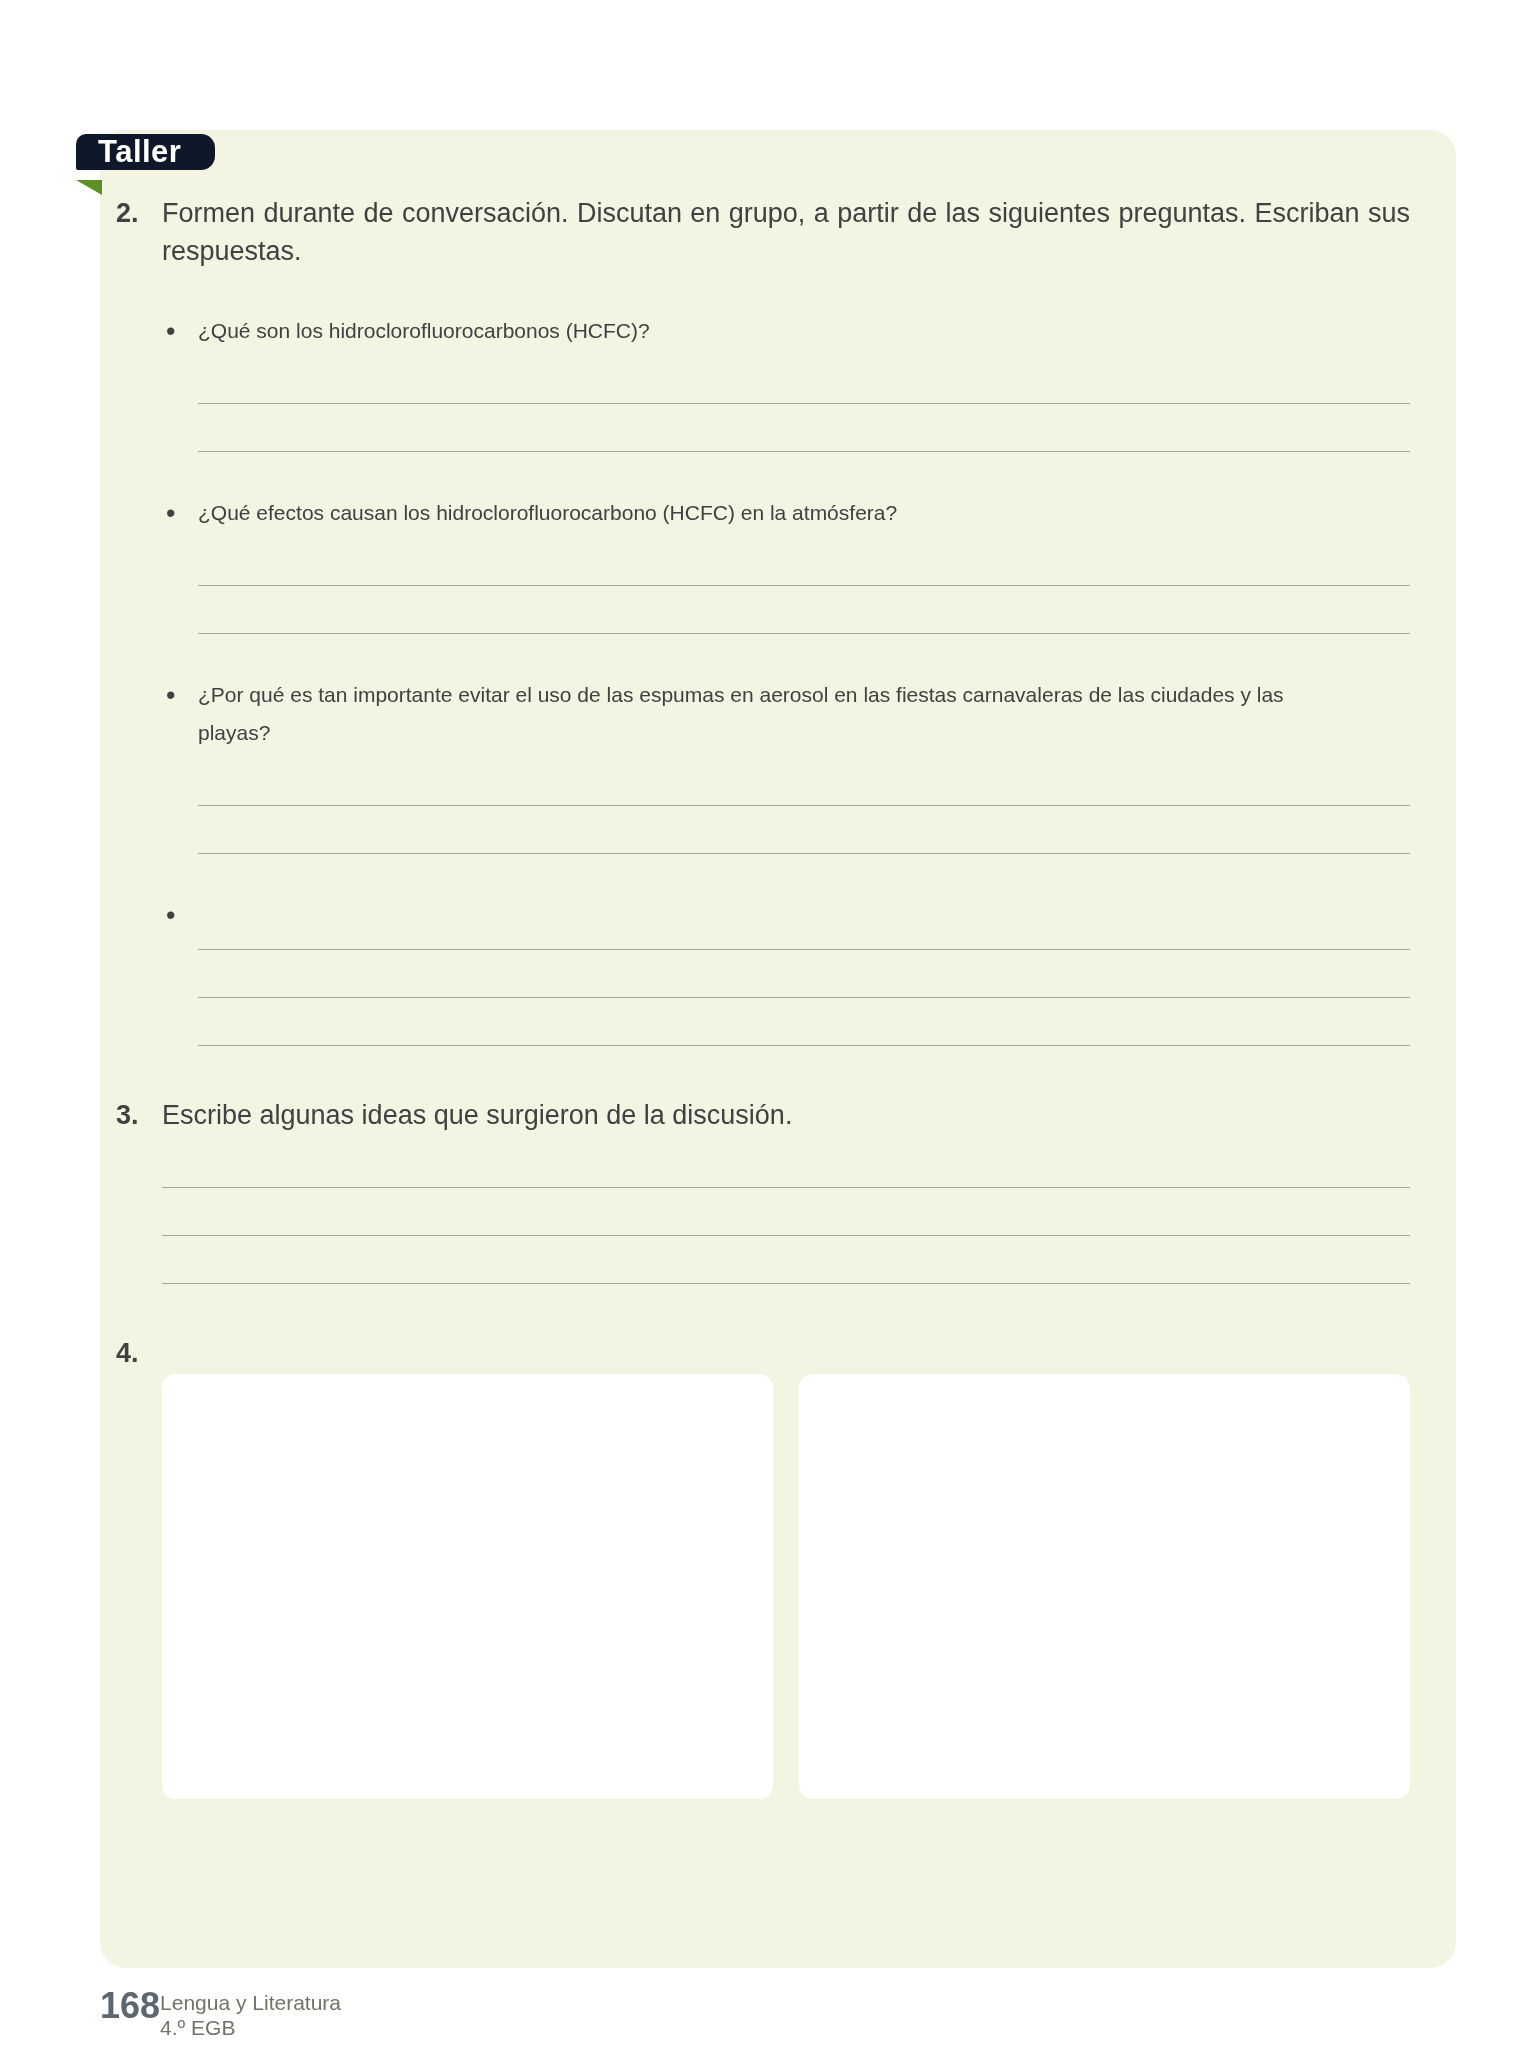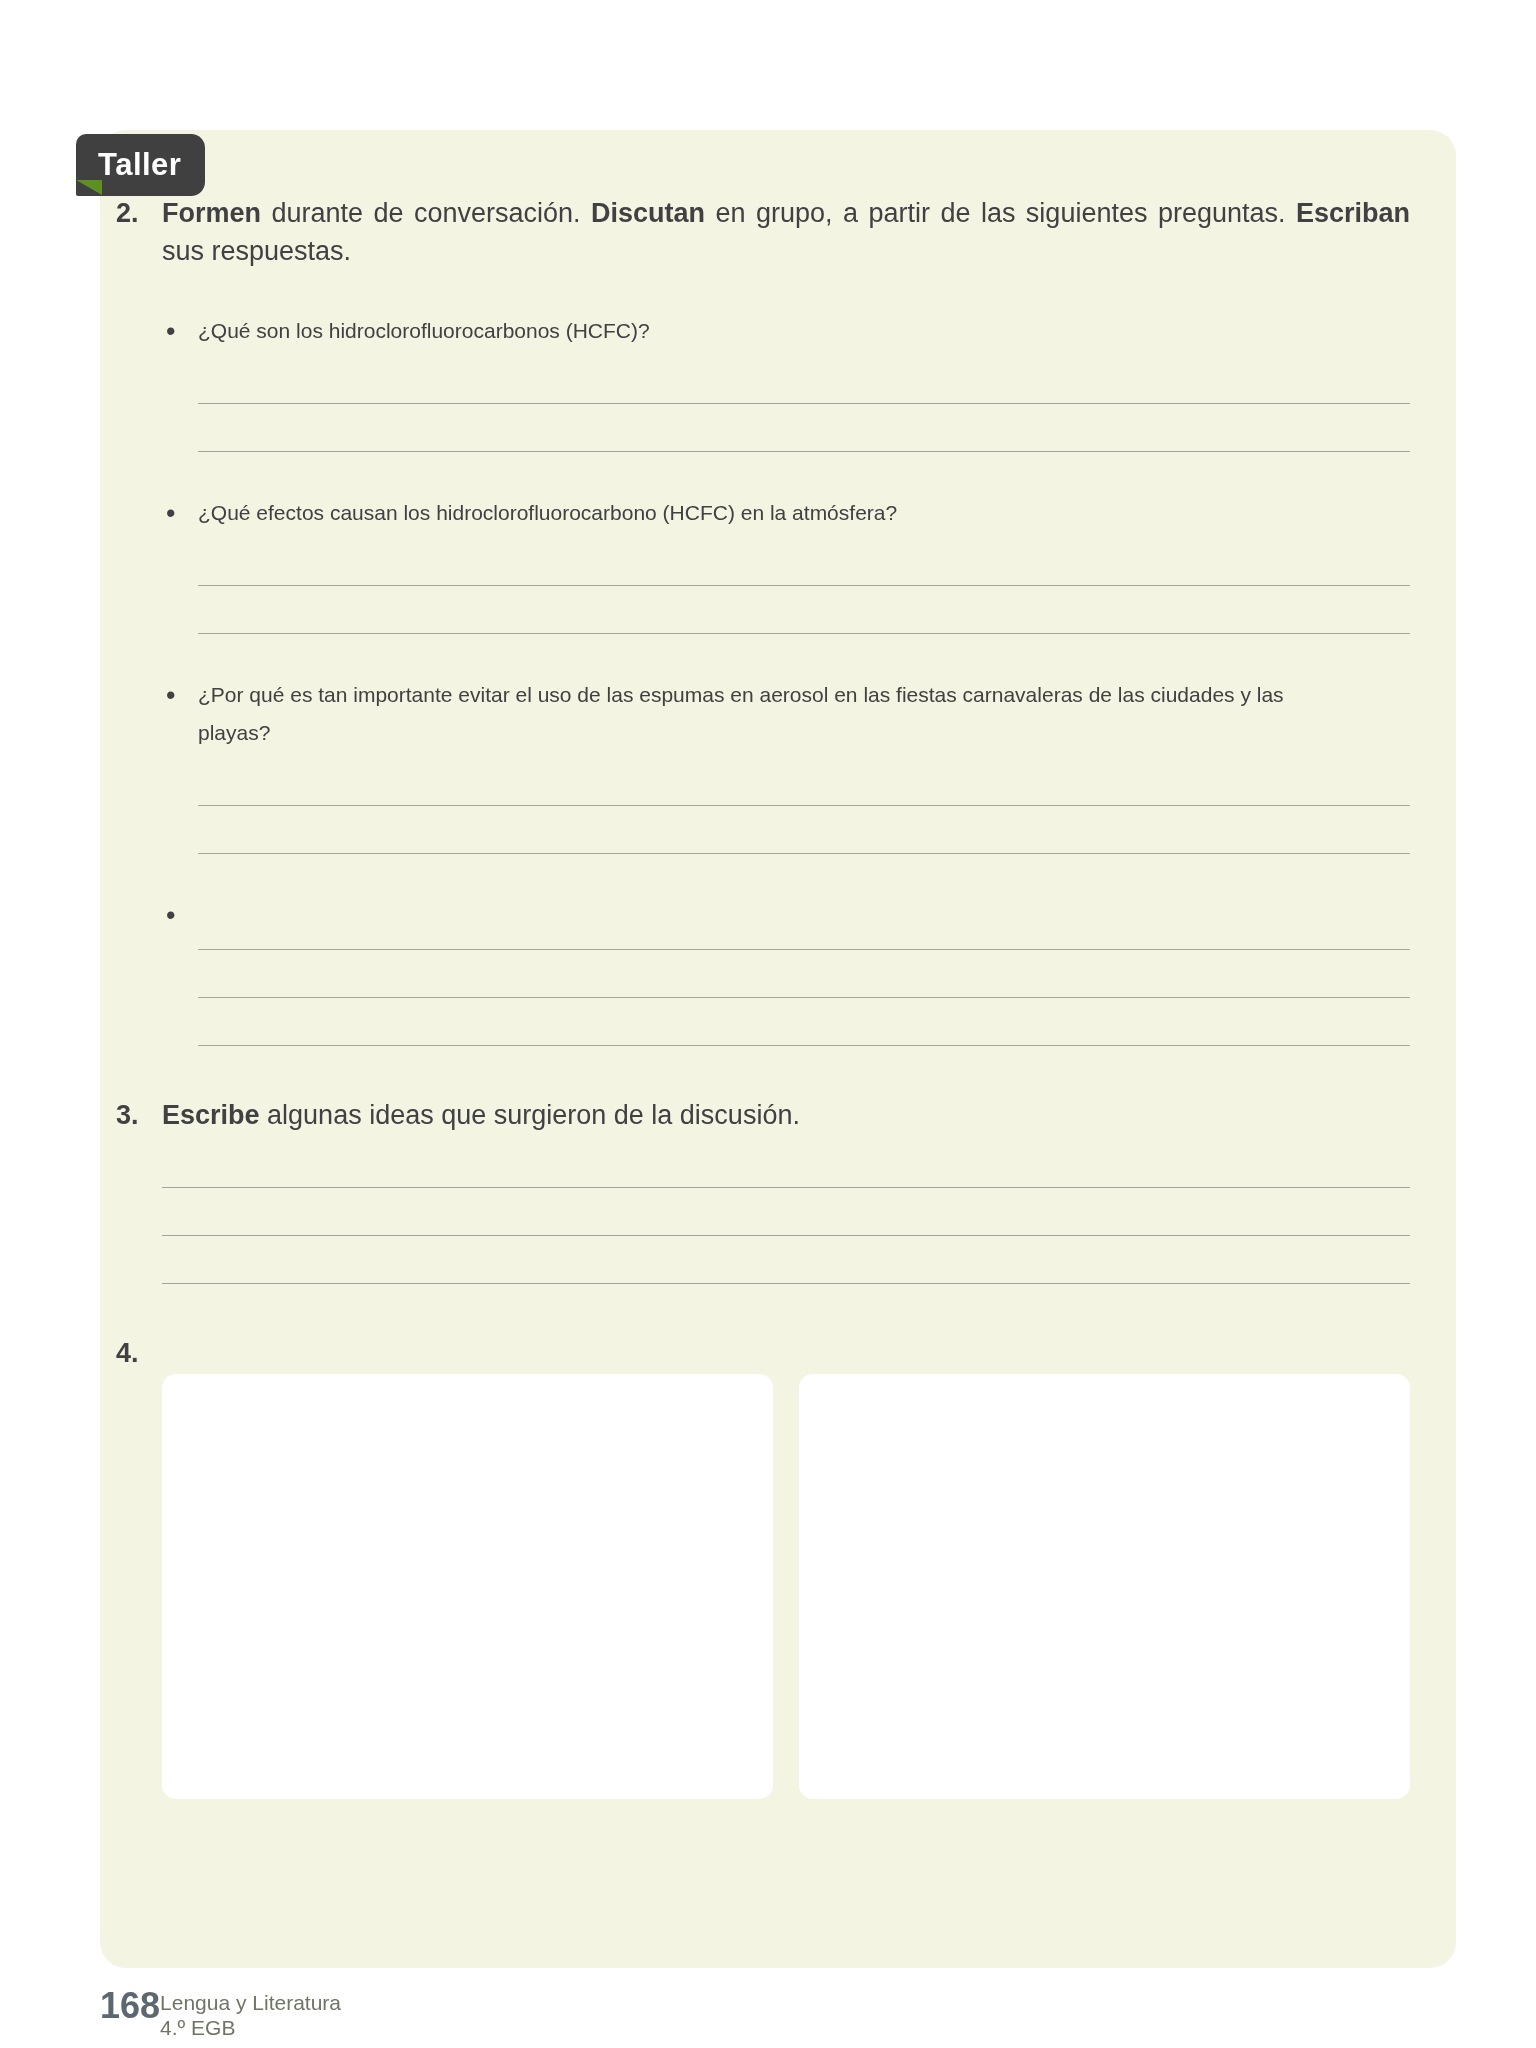--- a/index.html
+++ b/index.html
@@ -20,26 +20,26 @@
     height: 1838px;
     background: #f3f4e1;
     border-radius: 26px;
   }
 
   
   .tab {
     position: absolute;
     left: -24px;
     top: 4px;
-    height: 62px;
-    background: #404040;
+    height: 36px;
+    background: #0f172a;
     border-radius: 10px 14px 14px 2px;
     display: flex;
     align-items: center;
-    padding: 0 24px 0 22px;
+    padding: 0 34px 0 22px;
     z-index: 2;
   }
   .tab-label {
     color: #ffffff;
     font-weight: 700;
     font-size: 31px;
     letter-spacing: 0.5px;
   }
   .tab-fold {
     position: absolute;
@@ -64,21 +64,21 @@
     font-size: 27px;
     line-height: 38px;
     flex: none;
   }
   .ex-body { flex: 1; min-width: 0; }
   .ex-title {
     font-size: 27px;
     line-height: 38px;
   }
   .ex-title.justify { text-align: justify; }
-  .ex-title b { font-weight: 700; }
+  .ex-title b { font-weight: 400; }
 
   .question { display: flex; margin-top: 42px; }
   .q-bullet {
     width: 36px;
     flex: none;
     font-size: 27px;
     line-height: 38px;
     padding-left: 4px;
   }
   .q-content { flex: 1; min-width: 0; }

